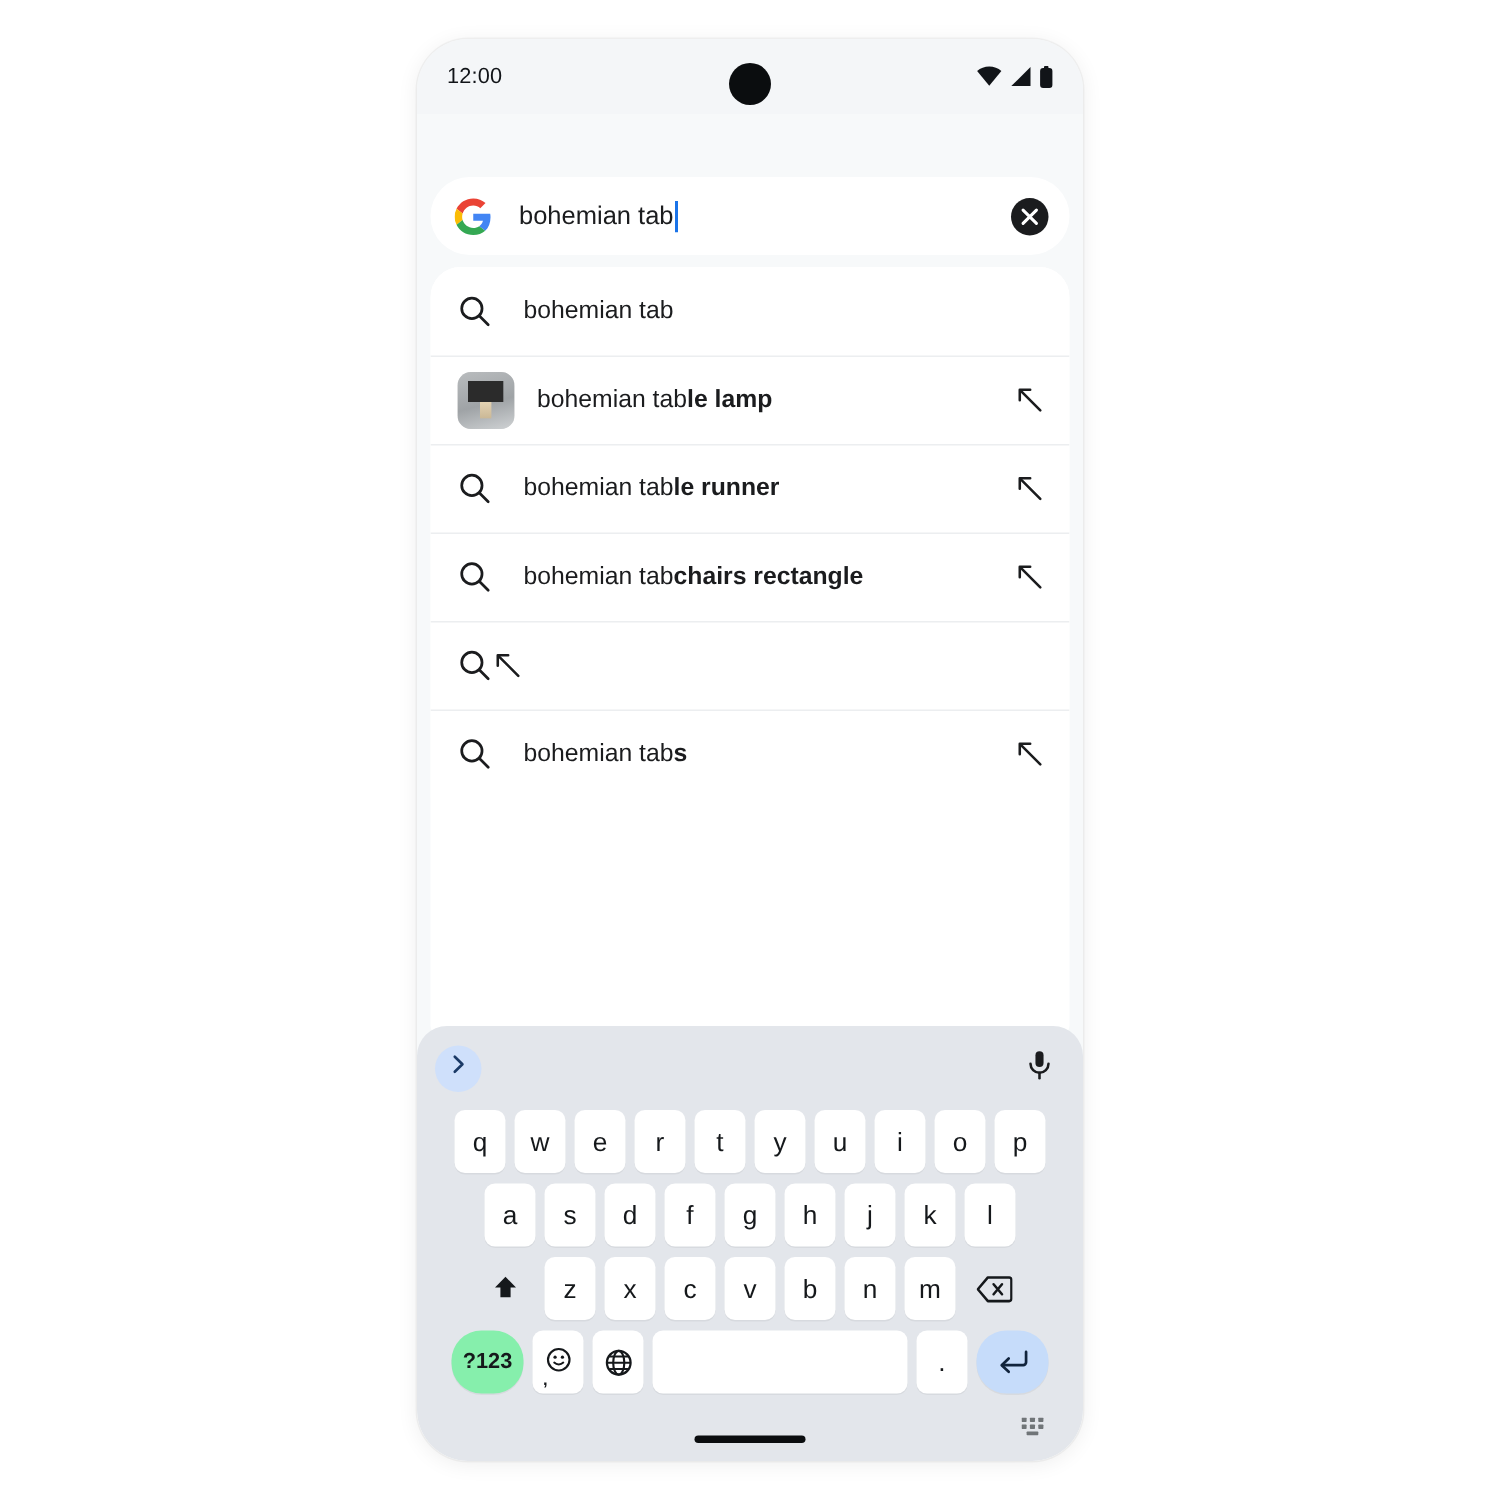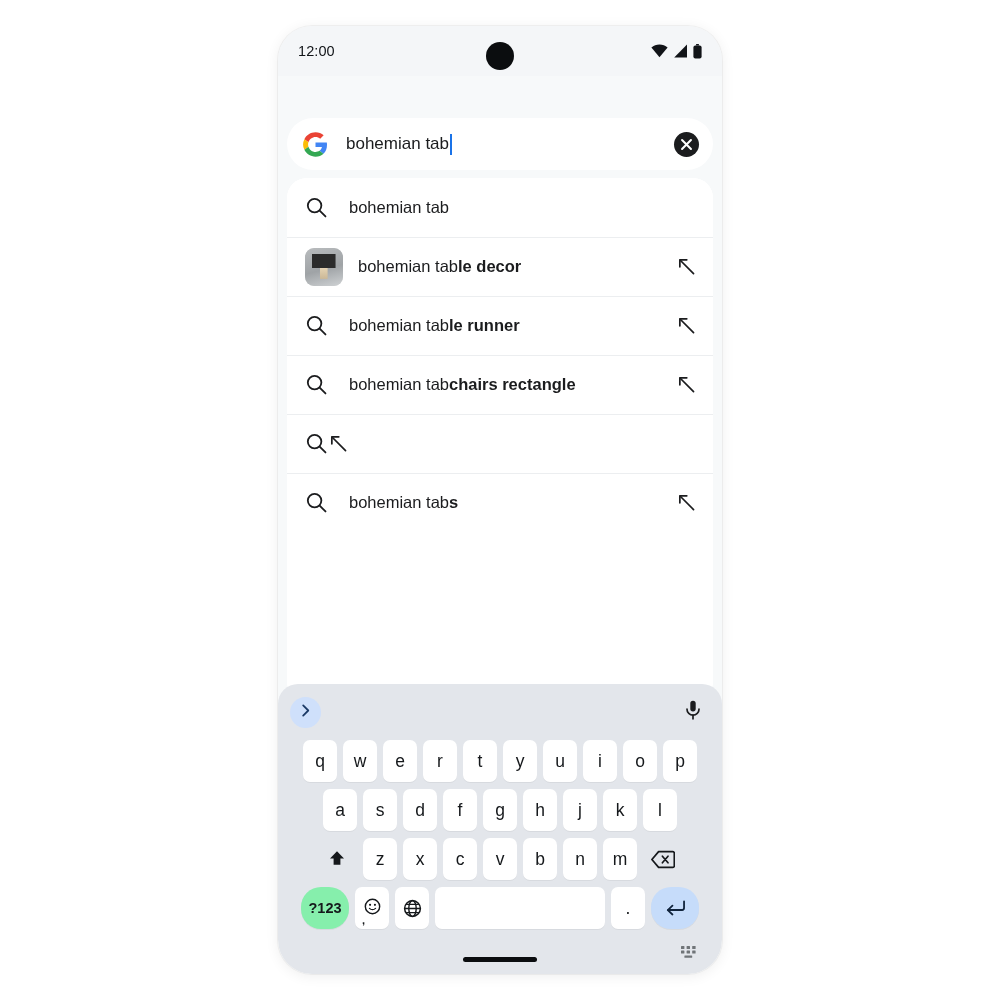--- a/index.html
+++ b/index.html
@@ -344,21 +344,21 @@
               <path d="M14.3 14.3 20.4 20.4" stroke="#1b1c1e" stroke-width="1.9" stroke-linecap="round"></path>
             </svg>
           </div>
           <div class="sugg-text"><span>bohemian tab</span></div>
           <div class="sugg-arrow"></div>
         </div>
         <div class="sugg-row thumb-row">
           <div class="sugg-lead thumb">
             <div class="ph ph-lamp"></div>
           </div>
-          <div class="sugg-text"><span>bohemian tab</span><b>le decor</b></div>
+          <div class="sugg-text"><span>bohemian tab</span><b>le lamp</b></div>
           <div class="sugg-arrow">
             <svg width="19" height="19" viewBox="0 0 20 20">
               <path d="M17.4 17.4 3.4 3.4" stroke="#1b1c1e" stroke-width="1.8" stroke-linecap="round"></path>
               <path d="M3 10.3V3h7.3" fill="none" stroke="#1b1c1e" stroke-width="1.8" stroke-linecap="round" stroke-linejoin="round"></path>
             </svg>
           </div>
         </div>
         <div class="sugg-row icon-row">
           <div class="sugg-lead">
             <svg width="21" height="21" viewBox="0 0 22 22">

